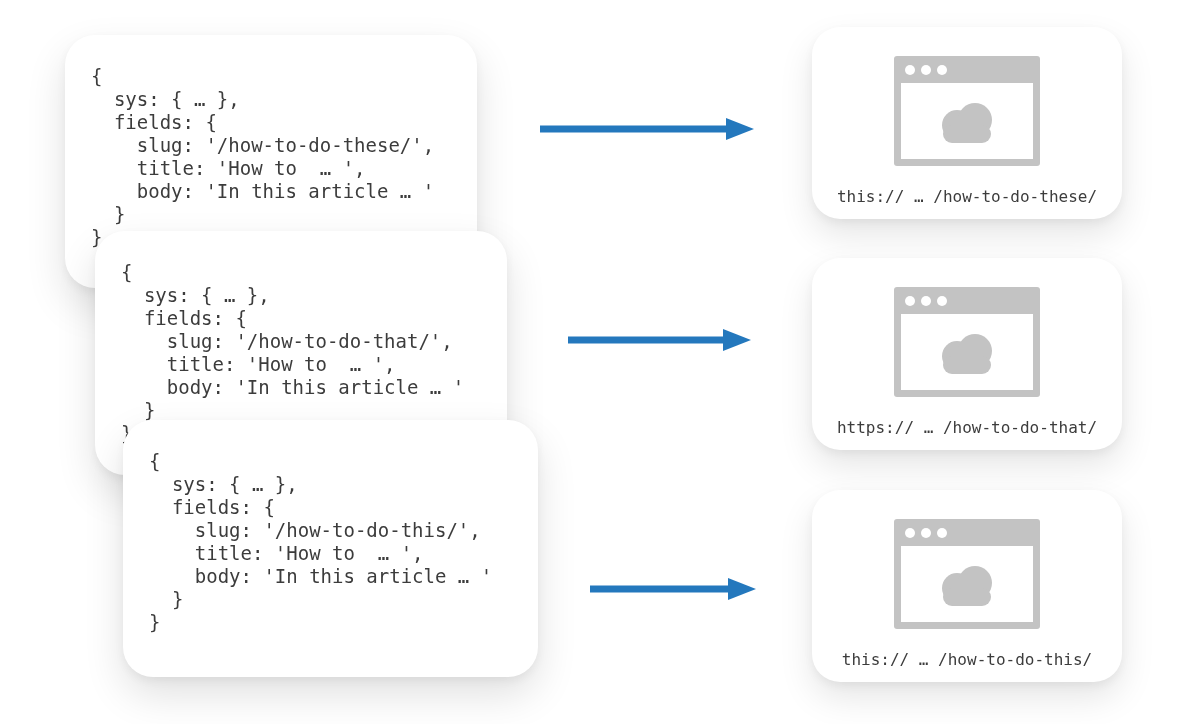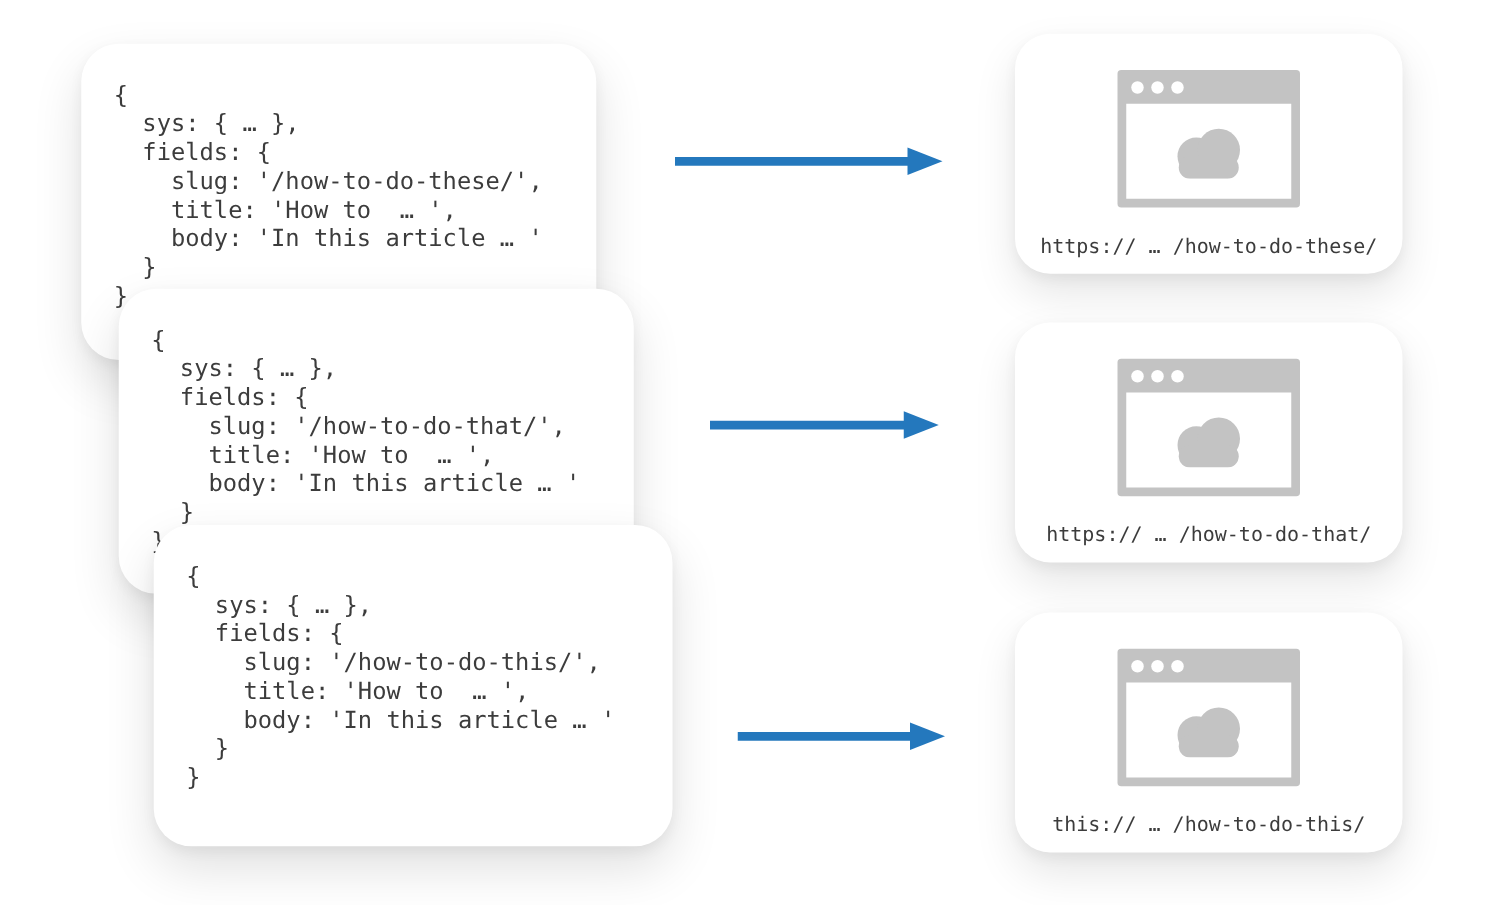--- a/index.html
+++ b/index.html
@@ -151,21 +151,21 @@
       <span class="browser-dot"></span>
     </div>
     <div class="browser-content">
       <svg class="cloud" width="66" height="44" viewBox="0 0 66 44" aria-hidden="true">
         <circle cx="23" cy="26" r="15"></circle>
         <circle cx="41" cy="21" r="17"></circle>
         <rect x="9" y="26" width="48" height="18" rx="9"></rect>
       </svg>
     </div>
   </div>
-  <div class="page-url">https:// … /how-to-do-these/</div>
+  <div class="page-url">this:// … /how-to-do-these/</div>
 </div>
 
 <div class="page-card page-card-2">
   <div class="browser">
     <div class="browser-bar">
       <span class="browser-dot"></span>
       <span class="browser-dot"></span>
       <span class="browser-dot"></span>
     </div>
     <div class="browser-content">

